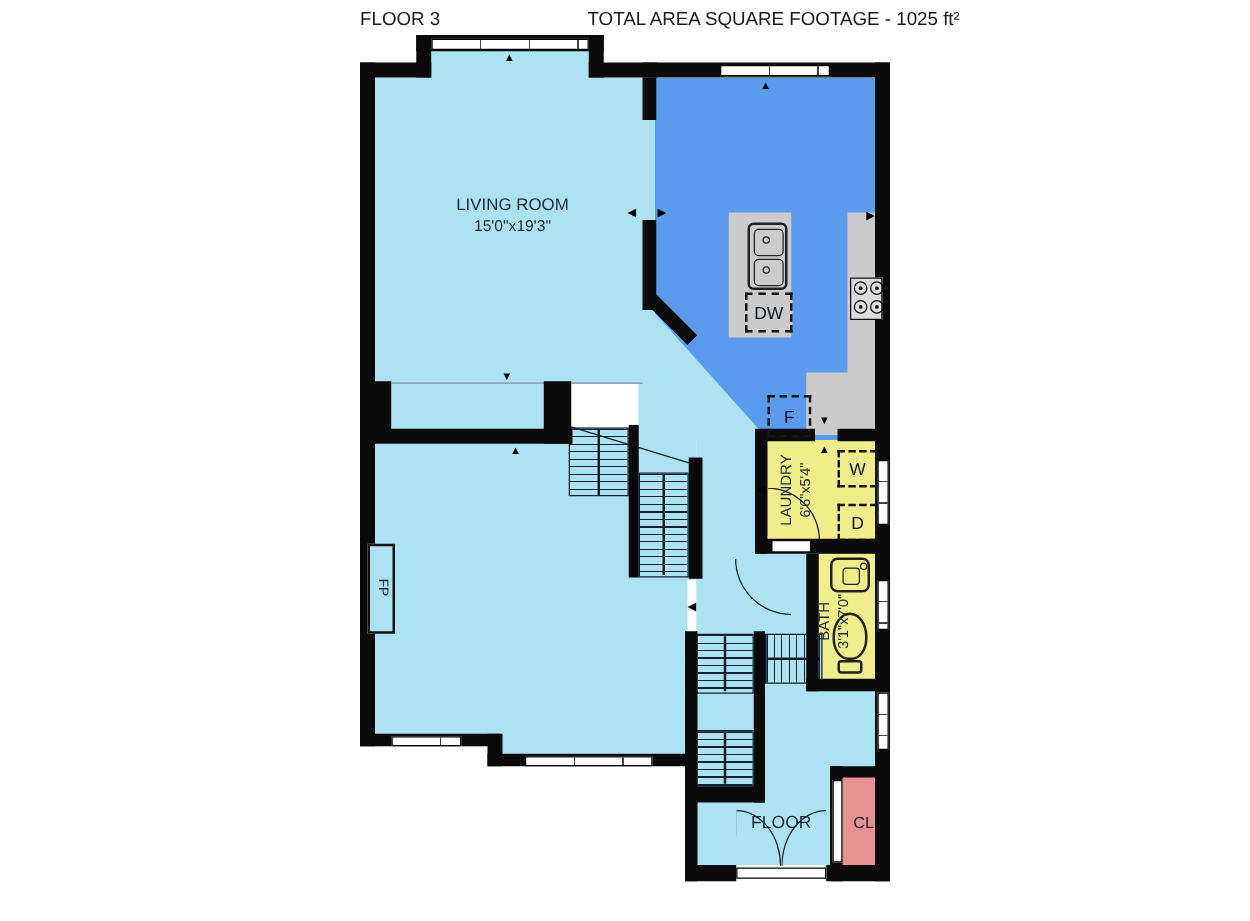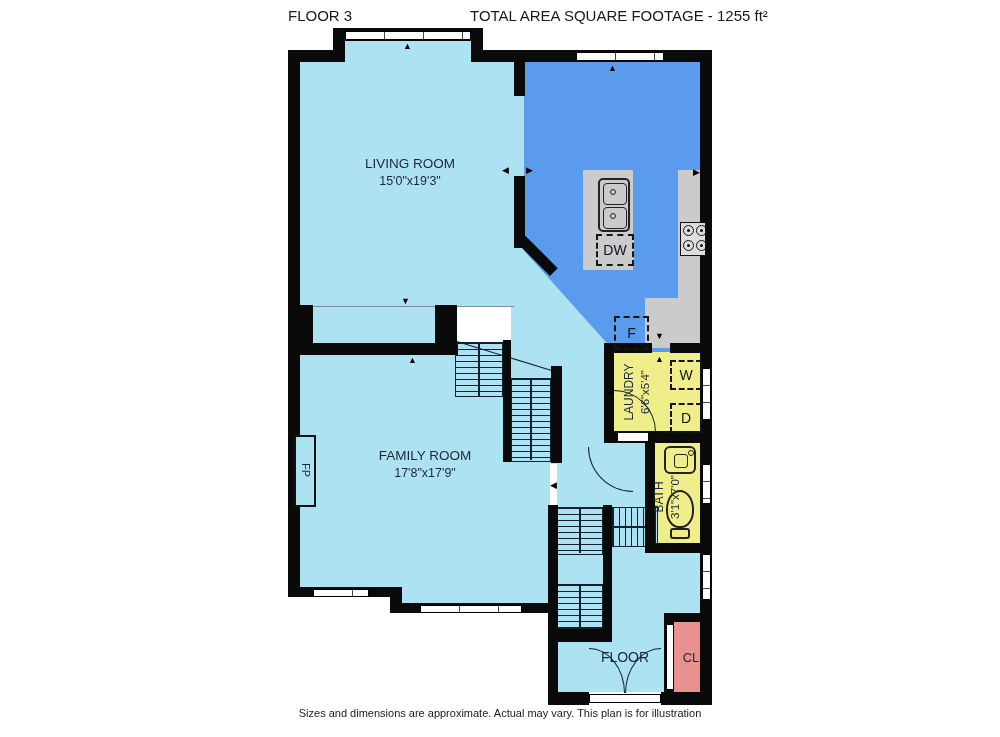--- a/index.html
+++ b/index.html
@@ -30,21 +30,21 @@
   .burner{width:9px;height:9px;border:1.2px solid #111;border-radius:50%;display:flex;align-items:center;justify-content:center;}
   .burner i{width:3px;height:3px;background:#111;border-radius:50%;display:block;}
   .footer{position:absolute;left:0;right:0;text-align:center;font-size:11px;color:#1a1a1a;line-height:1.3;}
 </style>
 </head>
 <body>
 
 <div id="canvas">
 
   <div class="hdr" style="left:288px;top:7px;">FLOOR 3</div>
-  <div class="hdr" style="left:470px;top:7px;">TOTAL AREA SQUARE FOOTAGE - 1255 ft²</div>
+  <div class="hdr" style="left:470px;top:7px;">TOTAL AREA SQUARE FOOTAGE - 1025 ft²</div>
 
   <div class="abs" style="left:0;top:0;width:1000px;height:737px;">
 
     <div class="fill" style="left:345px;top:40px;width:126px;height:24px;background:var(--room);"></div>
     <div class="fill" style="left:300px;top:62px;width:214px;height:245px;background:var(--room);"></div>
     <div class="fill" style="left:313px;top:307px;width:122px;height:38px;background:var(--room);"></div>
     <div class="fill" style="left:511px;top:62px;width:13px;height:290px;background:var(--room);"></div>
     <div class="fill" style="left:511px;top:248px;width:100px;height:104px;background:var(--room);"></div>
     <div class="fill" style="left:300px;top:352px;width:250px;height:245px;background:var(--room);"></div>
     <div class="fill" style="left:400px;top:580px;width:150px;height:23px;background:var(--room);"></div>
@@ -177,38 +177,33 @@
     <div class="arrow" style="left:655px;top:332px;">▼</div>
     <div class="arrow" style="left:655px;top:355px;">▲</div>
     <div class="arrow" style="left:550px;top:481px;">◀</div>
     <div class="arrow" style="left:606px;top:387px;">◀</div>
     <div class="arrow" style="left:693px;top:168px;">▶</div>
 
     <div class="lbl" style="left:330px;top:155px;width:160px;">
       <span class="nm">LIVING ROOM</span>
       <span class="dm">15'0"x19'3"</span>
     </div>
-    <div class="lbl" style="left:340px;top:447px;width:170px;">
-      <span class="nm">FAMILY ROOM</span>
-      <span class="dm">17'8"x17'9"</span>
-    </div>
     <div class="lbl vrot" style="left:595px;top:374px;width:90px;height:36px;">
       <span class="nm" style="font-size:12px;">LAUNDRY</span>
       <span class="dm" style="font-size:11.5px;">6'6"x5'4"</span>
     </div>
     <div class="lbl vrot" style="left:625px;top:479px;width:90px;height:36px;">
       <span class="nm" style="font-size:12px;">BATH</span>
       <span class="dm" style="font-size:11.5px;">3'1"x7'0"</span>
     </div>
     <div class="lbl" style="left:585px;top:648px;width:80px;">
       <span class="nm" style="font-size:14px;">FLOOR</span>
     </div>
     <div class="lbl" style="left:676px;top:650px;width:30px;">
       <span class="nm" style="font-size:13px;">CL</span>
     </div>
 
   </div>
 
   <div class="footer" style="top:706px;">
-    <div>Sizes and dimensions are approximate. Actual may vary. This plan is for illustration</div>
   </div>
 
 </div>
 
 </body></html>

